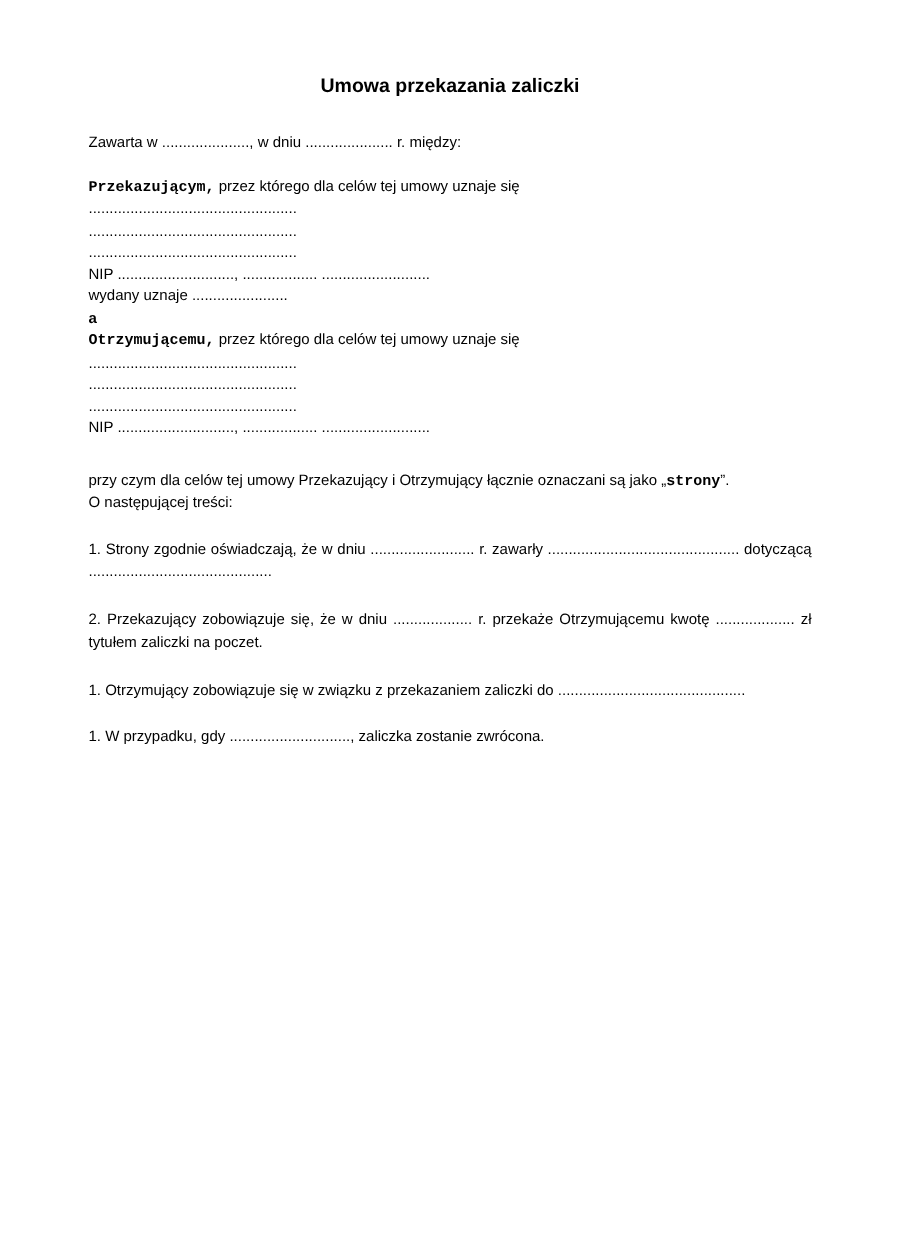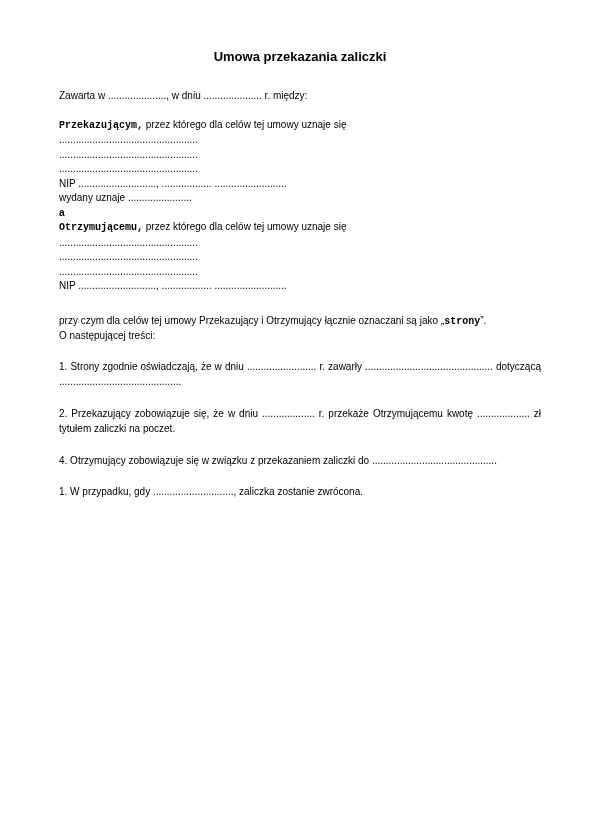--- a/index.html
+++ b/index.html
@@ -78,21 +78,21 @@
     <p class="line">..................................................</p>
     <p class="line">NIP ............................, .................. ..........................</p>
   </div>
 
   <p class="line"><span>przy czym dla celów tej umowy Przekazujący i Otrzymujący łącznie oznaczani są jako „</span><span class="b">strony</span><span>”.</span></p>
   <p class="line">O następującej treści:</p>
 
   <div class="clauses">
     <p class="clause">1. Strony zgodnie oświadczają, że w dniu ......................... r. zawarły .............................................. dotyczącą ............................................</p>
     <p class="clause">2. Przekazujący zobowiązuje się, że w dniu ................... r. przekaże Otrzymującemu kwotę ................... zł tytułem zaliczki na poczet.</p>
-    <p class="clause">4. Otrzymujący zobowiązuje się w związku z przekazaniem zaliczki do .............................................</p>
+    <p class="clause">1. Otrzymujący zobowiązuje się w związku z przekazaniem zaliczki do .............................................</p>
     <p class="clause">1. W przypadku, gdy ............................., zaliczka zostanie zwrócona.</p>
   </div>
 
   <div class="signatures">
     <div class="sig-block">
       <div class="sig-line"></div>
       <div class="sig-label">Podpis Przekazującego</div>
     </div>
     <div class="sig-block">
       <div class="sig-line"></div>

